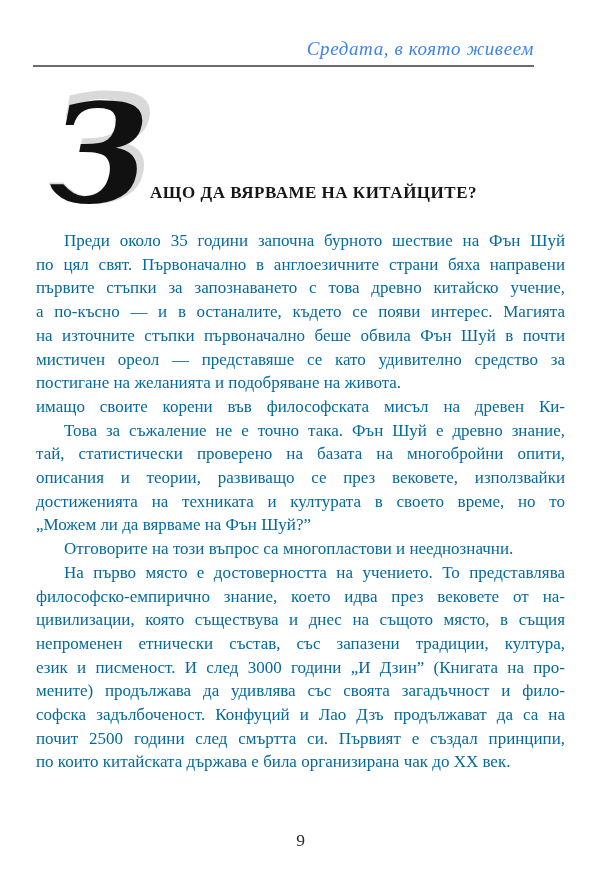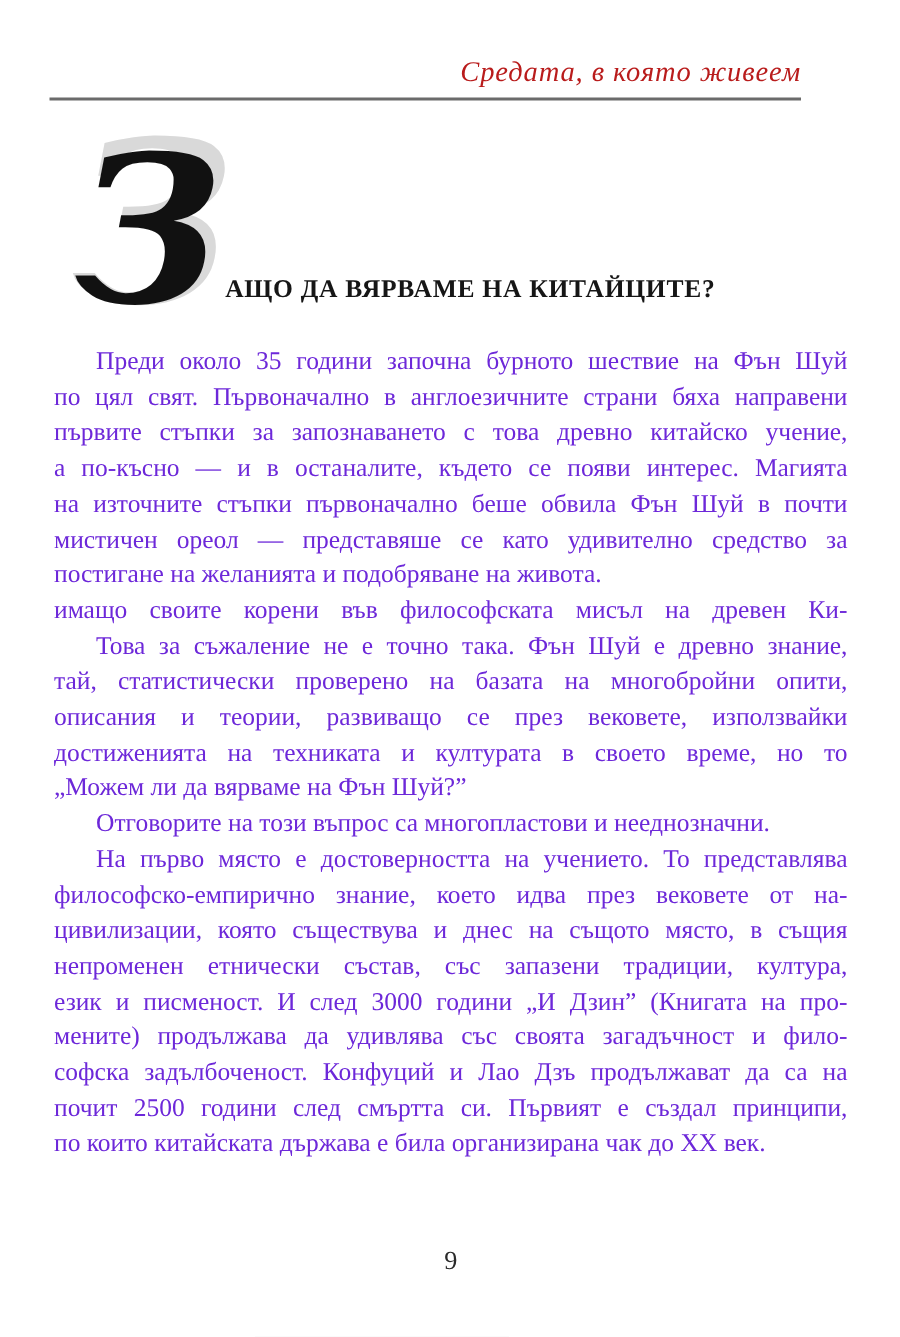--- a/index.html
+++ b/index.html
@@ -16,21 +16,21 @@
   .running-header{
     position:absolute;
     left:33px;top:38px;
     width:501px;
     text-align:right;
     font-style:italic;
     font-size:19px;
     letter-spacing:0.6px;
     padding-bottom:5px;
     border-bottom:2px solid #6b6b6b;
-    color:#b91c1c;
+    color:#3b82f6;
   }
   
   .title-row{
     position:absolute;
     left:50px;top:100px;
     display:flex;
     align-items:flex-end;
   }
   .dropcap-wrap{
     position:relative;
@@ -61,21 +61,21 @@
     white-space:nowrap;
     color:#161616;
   }
   
   .body-text{
     position:absolute;
     left:36px;top:229px;
     width:529px;
     font-size:17px;
     line-height:23.7px;
-    color:#6d28d9;
+    color:#0369a1;
   }
   .paragraph{margin:0;}
   .ln{
     text-align:justify;
     text-align-last:justify;
     white-space:normal;
   }
   .ln-last{
     text-align:right;
     text-align-last:left;

